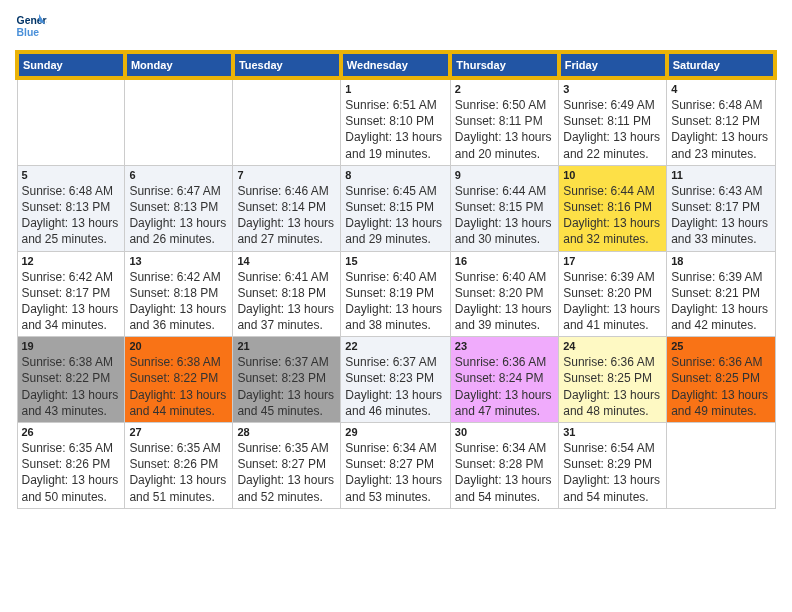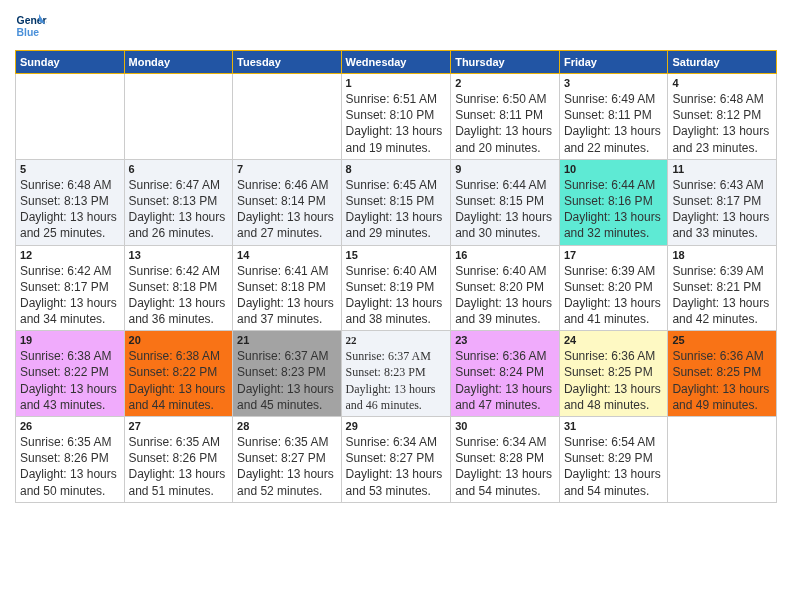--- a/index.html
+++ b/index.html
@@ -47,21 +47,21 @@
       border-collapse: collapse;
       font-size: 10px;
     }
     .calendar th {
       background: #2255a4;
       color: #fff;
       padding: 5px 4px;
       text-align: left;
       font-size: 11px;
       font-weight: bold;
-      border: 1px solid #eab308;
+      border: 4px solid #eab308;
     }
     .calendar td {
       border: 1px solid #ccc;
       vertical-align: top;
       padding: 3px 4px;
       width: 113px;
       min-height: 70px;
       background: #fff;
     }
     .calendar tr:nth-child(even) td {
@@ -170,21 +170,21 @@
             <div class="day-info">Sunrise: 6:45 AM
 Sunset: 8:15 PM
 Daylight: 13 hours and 29 minutes.</div>
           </td>
           <td style="background: rgb(240, 243, 248);">
             <div class="day-num">9</div>
             <div class="day-info">Sunrise: 6:44 AM
 Sunset: 8:15 PM
 Daylight: 13 hours and 30 minutes.</div>
           </td>
-          <td style="background: #5eead4;">
+          <td style="background: #fde047;">
             <div class="day-num">10</div>
             <div class="day-info">Sunrise: 6:44 AM
 Sunset: 8:16 PM
 Daylight: 13 hours and 32 minutes.</div>
           </td>
           <td style="background: rgb(240, 243, 248);">
             <div class="day-num">11</div>
             <div class="day-info">Sunrise: 6:43 AM
 Sunset: 8:17 PM
 Daylight: 13 hours and 33 minutes.</div>
@@ -228,39 +228,39 @@
 Daylight: 13 hours and 41 minutes.</div>
           </td>
           <td>
             <div class="day-num">18</div>
             <div class="day-info">Sunrise: 6:39 AM
 Sunset: 8:21 PM
 Daylight: 13 hours and 42 minutes.</div>
           </td>
         </tr>
         <tr>
-          <td style="background: #f0abfc; margin-top: 46px;">
+          <td style="background: #a3a3a3; margin-top: 46px;">
             <div class="day-num">19</div>
             <div class="day-info">Sunrise: 6:38 AM
 Sunset: 8:22 PM
 Daylight: 13 hours and 43 minutes.</div>
           </td>
           <td style="background: #f97316;">
             <div class="day-num">20</div>
             <div class="day-info">Sunrise: 6:38 AM
 Sunset: 8:22 PM
 Daylight: 13 hours and 44 minutes.</div>
           </td>
           <td style="background: #a3a3a3;">
             <div class="day-num">21</div>
             <div class="day-info">Sunrise: 6:37 AM
 Sunset: 8:23 PM
 Daylight: 13 hours and 45 minutes.</div>
           </td>
-          <td style="background: rgb(240, 243, 248); font-family: Liberation Serif, serif;">
+          <td style="background: rgb(240, 243, 248);">
             <div class="day-num">22</div>
             <div class="day-info">Sunrise: 6:37 AM
 Sunset: 8:23 PM
 Daylight: 13 hours and 46 minutes.</div>
           </td>
           <td style="background: #f0abfc;">
             <div class="day-num">23</div>
             <div class="day-info">Sunrise: 6:36 AM
 Sunset: 8:24 PM
 Daylight: 13 hours and 47 minutes.</div>

